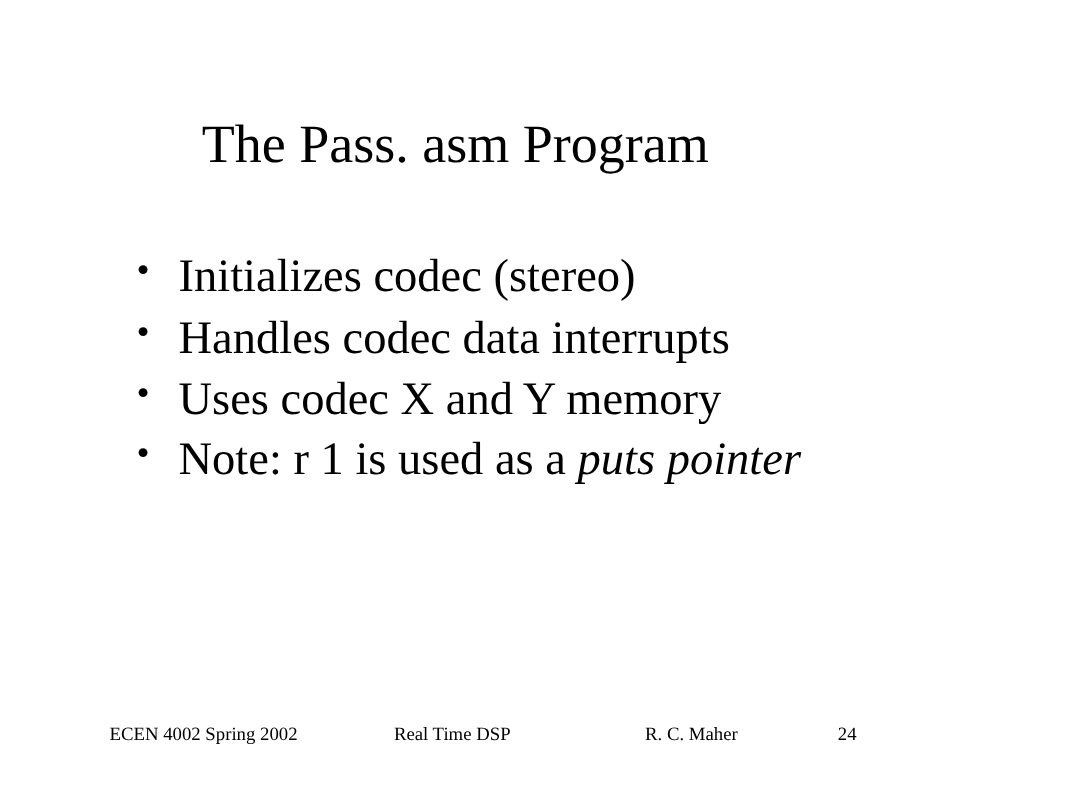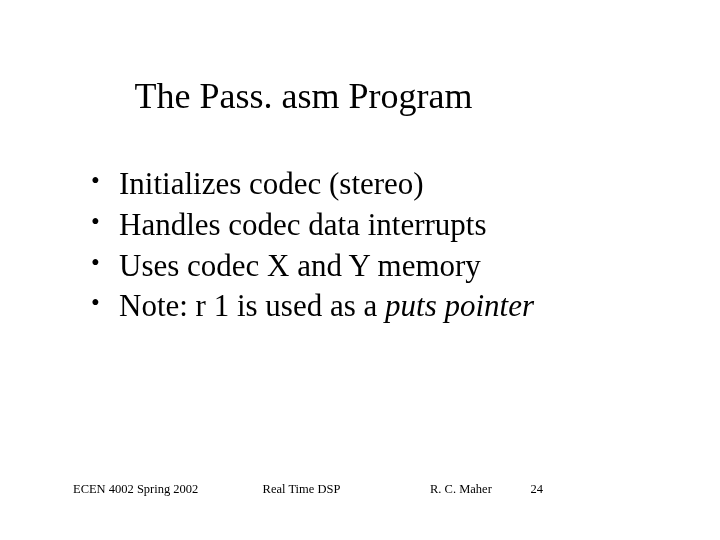--- a/index.html
+++ b/index.html
@@ -63,21 +63,21 @@
     left: 0;
     right: 4px;
     text-align: center;
   }
   .footer-author {
     position: absolute;
     left: 430px;
   }
   .footer-page {
     position: absolute;
-    right: 64px;
+    right: 36px;
   }
   .italic { font-style: italic; }
 </style>
 </head>
 <body>
 
 <div class="slide">
 
   <h1 class="title">The Pass. asm Program</h1>
 

